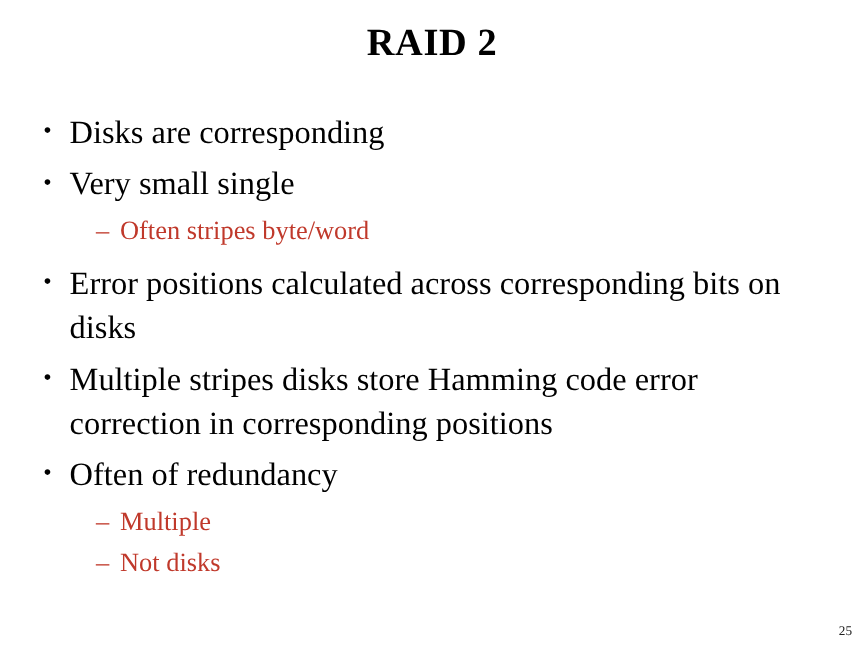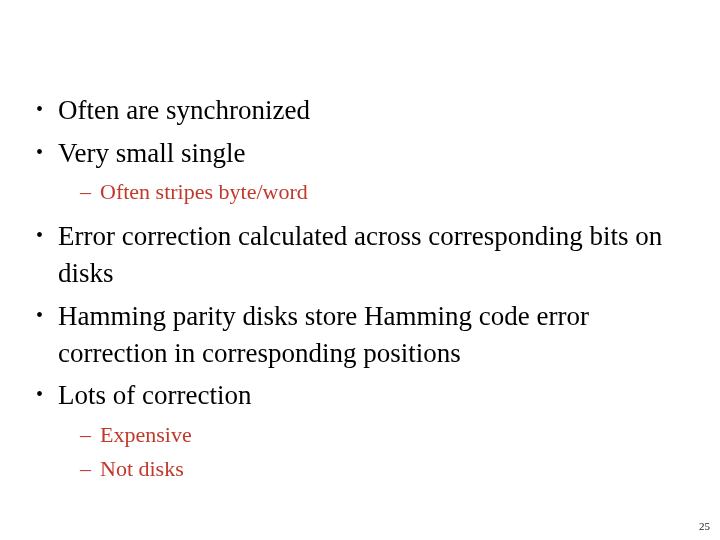--- a/index.html
+++ b/index.html
@@ -87,56 +87,57 @@
     color: #202020;
     font-family: "Liberation Serif", "DejaVu Serif", serif;
     margin-left: 44px;
   }
 </style>
 </head>
 <body>
 
 <div id="slide">
 
+  <div id="slide-title">RAID 2</div>
 
   <div id="body-list">
 
     <div class="bullet-row level1">
       <span class="marker">•</span>
-      <span class="btext">Often are synchronized</span>
+      <span class="btext">Disks are corresponding</span>
     </div>
 
     <div class="bullet-row level1">
       <span class="marker">•</span>
       <span class="btext">Very small single</span>
     </div>
 
     <div class="bullet-row level2">
       <span class="marker">–</span>
       <span class="btext">Often stripes byte/word</span>
     </div>
 
     <div class="bullet-row level1 gap-before">
       <span class="marker">•</span>
-      <span class="btext">Error correction calculated across corresponding bits on disks</span>
+      <span class="btext">Error positions calculated across corresponding bits on disks</span>
     </div>
 
     <div class="bullet-row level1">
       <span class="marker">•</span>
-      <span class="btext">Hamming parity disks store Hamming code error correction in corresponding positions</span>
+      <span class="btext">Multiple stripes disks store Hamming code error correction in corresponding positions</span>
     </div>
 
     <div class="bullet-row level1">
       <span class="marker">•</span>
-      <span class="btext">Lots of correction</span>
+      <span class="btext">Often of redundancy</span>
     </div>
 
     <div class="bullet-row level2">
       <span class="marker">–</span>
-      <span class="btext">Expensive</span>
+      <span class="btext">Multiple</span>
     </div>
 
     <div class="bullet-row level2">
       <span class="marker">–</span>
       <span class="btext">Not disks</span>
     </div>
 
   </div>
 
   <div id="page-number">25</div>

